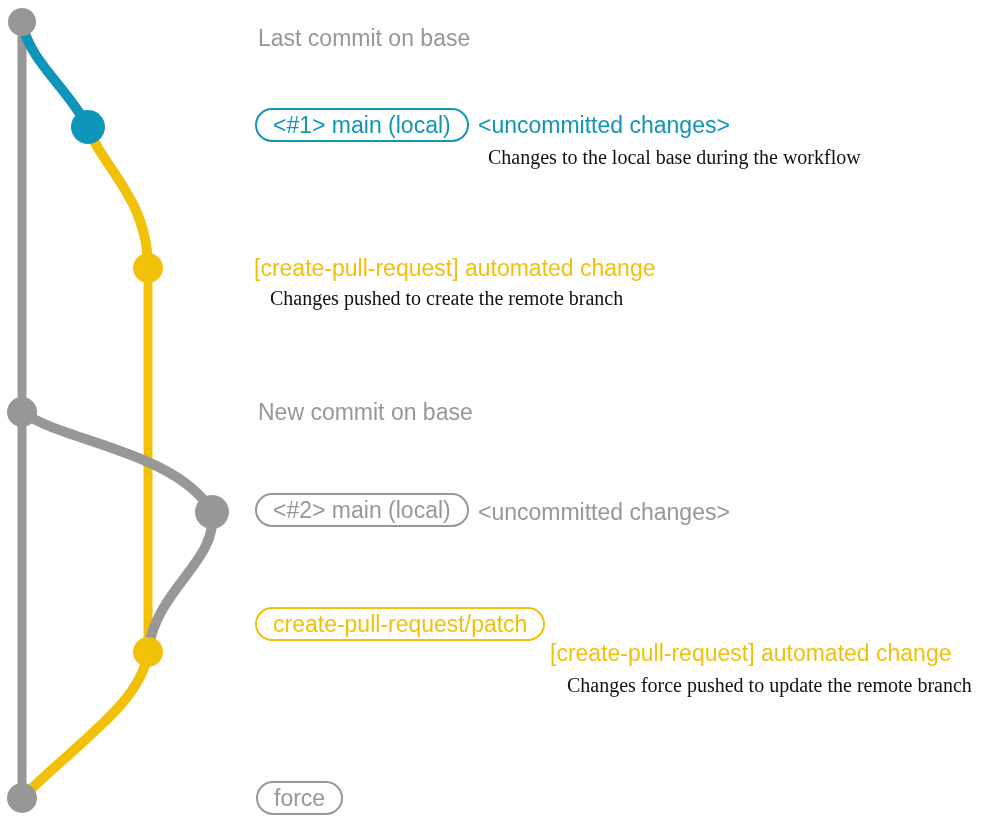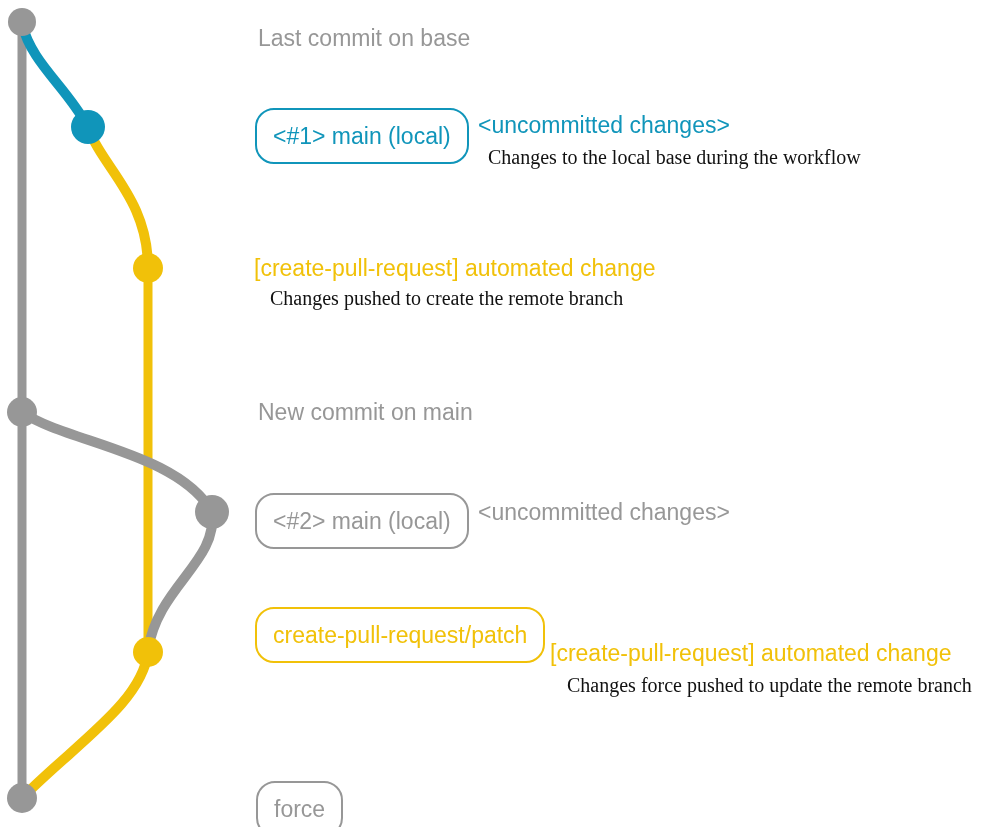--- a/index.html
+++ b/index.html
@@ -13,21 +13,21 @@
   .graph-svg{position:absolute;left:0;top:0;}
   .txt{position:absolute;white-space:nowrap;line-height:1.2;}
   .sans{font-family:"Liberation Sans",sans-serif;font-size:23px;}
   .serif{font-family:"Liberation Serif","DejaVu Serif",serif;font-size:20px;color:var(--ink,#111);}
   .c-gray{color:var(--gray,#979797);}
   .c-blue{color:var(--blue,#1095ba);}
   .c-yellow{color:var(--yellow,#f1c109);}
   .tag{
     position:absolute;
     display:flex;align-items:center;justify-content:center;
-    height:56px;padding:0 16px;
+    height:34px;padding:0 16px;
     border-radius:19px;border:2px solid;
     box-sizing:border-box;
     font-size:23px;white-space:nowrap;
     background:#fff;
   }
   .tag.b-blue{border-color:var(--blue,#1095ba);color:var(--blue,#1095ba);}
   .tag.b-gray{border-color:var(--gray,#979797);color:var(--gray,#979797);}
   .tag.b-yellow{border-color:var(--yellow,#f1c109);color:var(--yellow,#f1c109);}
 </style>
 </head>
@@ -59,21 +59,21 @@
 
   <div class="txt sans c-gray" style="left:258px;top:13px;margin-top:12px;">Last commit on base</div>
 
   <div class="tag b-blue" style="left:255px;top:108px;">&lt;#1&gt; main (local)</div>
   <div class="txt sans c-blue" style="left:478px;top:112px;">&lt;uncommitted changes&gt;</div>
   <div class="txt serif" style="left:488px;top:145px;">Changes to the local base during the workflow</div>
 
   <div class="txt sans c-yellow" style="left:254px;top:255px;">[create-pull-request] automated change</div>
   <div class="txt serif" style="left:270px;top:286px;">Changes pushed to create the remote branch</div>
 
-  <div class="txt sans c-gray" style="left:258px;top:399px;">New commit on main</div>
+  <div class="txt sans c-gray" style="left:258px;top:399px;">New commit on base</div>
 
   <div class="tag b-gray" style="left:255px;top:493px;">&lt;#2&gt; main (local)</div>
   <div class="txt sans c-gray" style="left:478px;top:499px;">&lt;uncommitted changes&gt;</div>
 
   <div class="tag b-yellow" style="left:255px;top:607px;">create-pull-request/patch</div>
   <div class="txt sans c-yellow" style="left:550px;top:640px;">[create-pull-request] automated change</div>
   <div class="txt serif" style="left:567px;top:673px;text-align:right;">Changes force pushed to update the remote branch</div>
 
   <div class="tag b-gray" style="left:256px;top:781px;">force</div>
 

